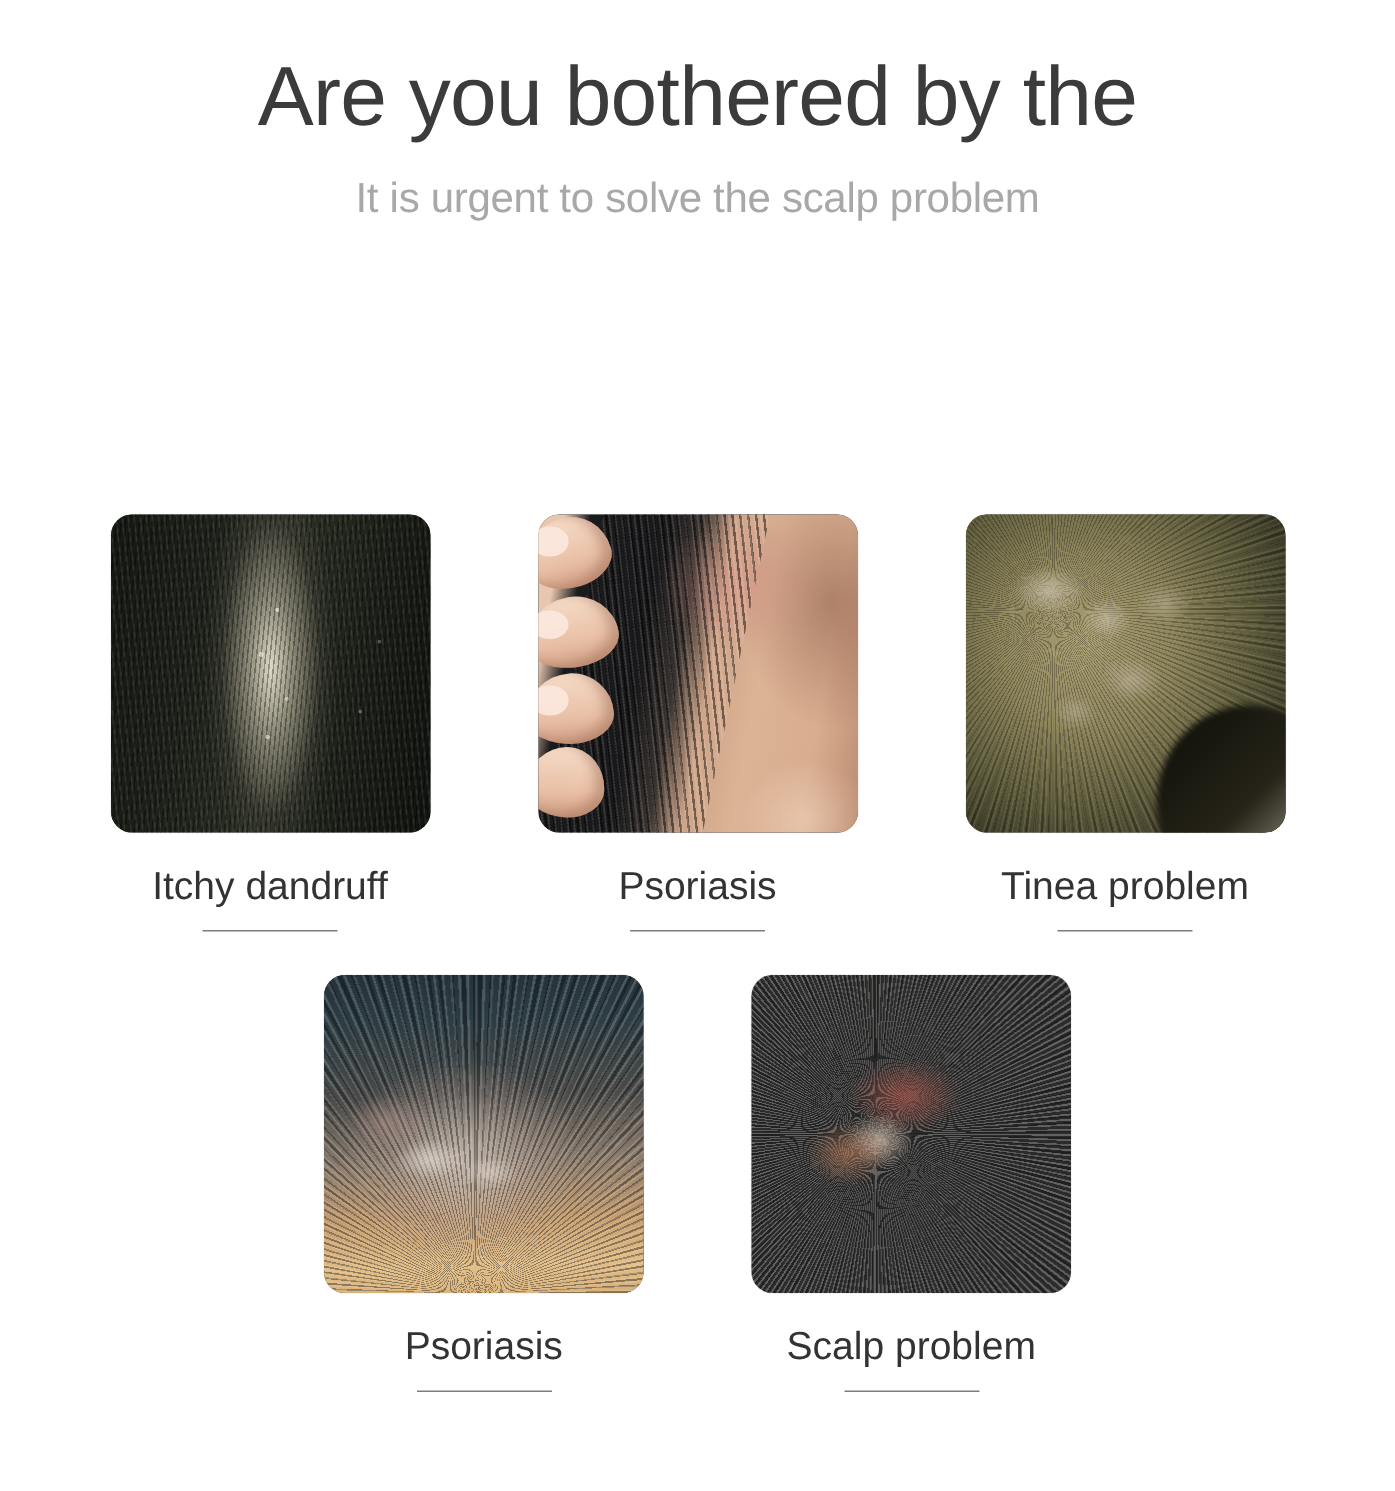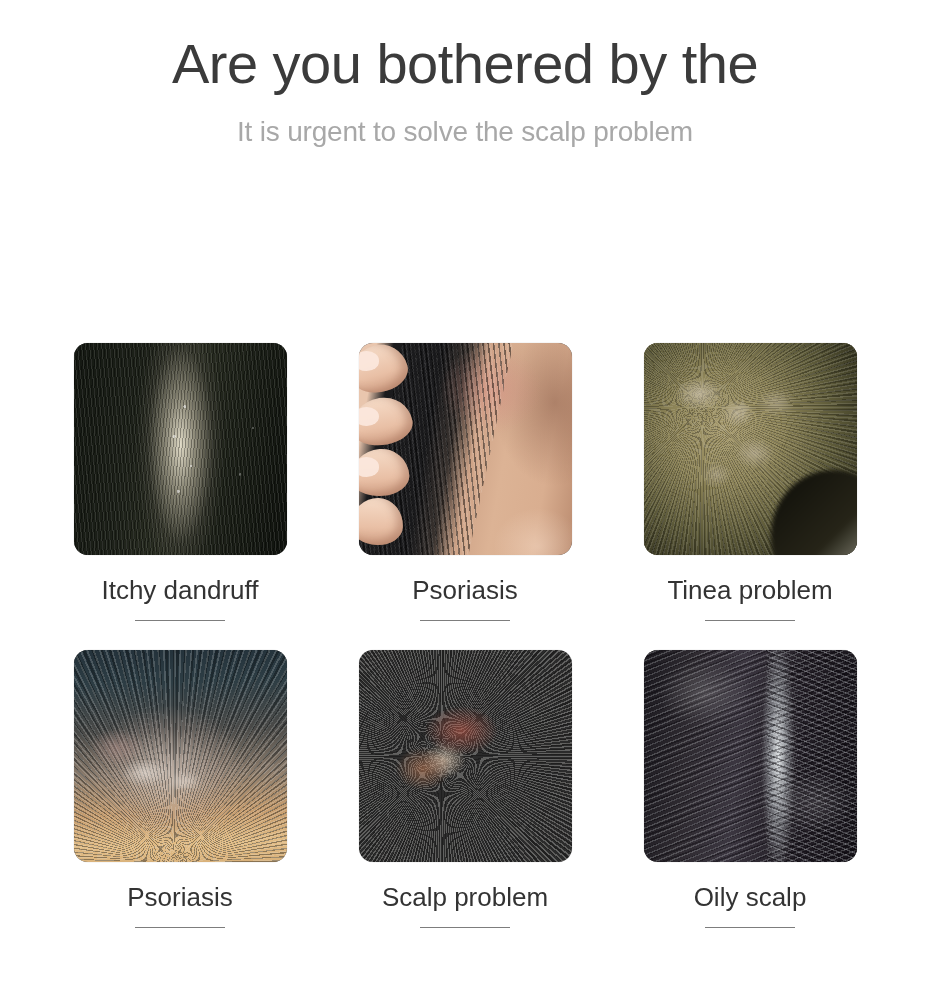--- a/index.html
+++ b/index.html
@@ -430,28 +430,17 @@
         <div class="thumb">
           <div class="art art-eczema">
             <div class="strands radial"></div>
             <div class="inflame"></div>
           </div>
         </div>
         <div class="card-label">Scalp problem</div>
         <div class="card-rule"></div>
       </div>
 
-      <div class="card">
-        <div class="thumb">
-          <div class="art art-oily">
-            <div class="strands"></div>
-            <div class="strands2"></div>
-            <div class="sheen"></div>
-          </div>
-        </div>
-        <div class="card-label">Oily scalp</div>
-        <div class="card-rule"></div>
-      </div>
 
     </div>
 
   </div>
 </div>
 
 </body></html>

